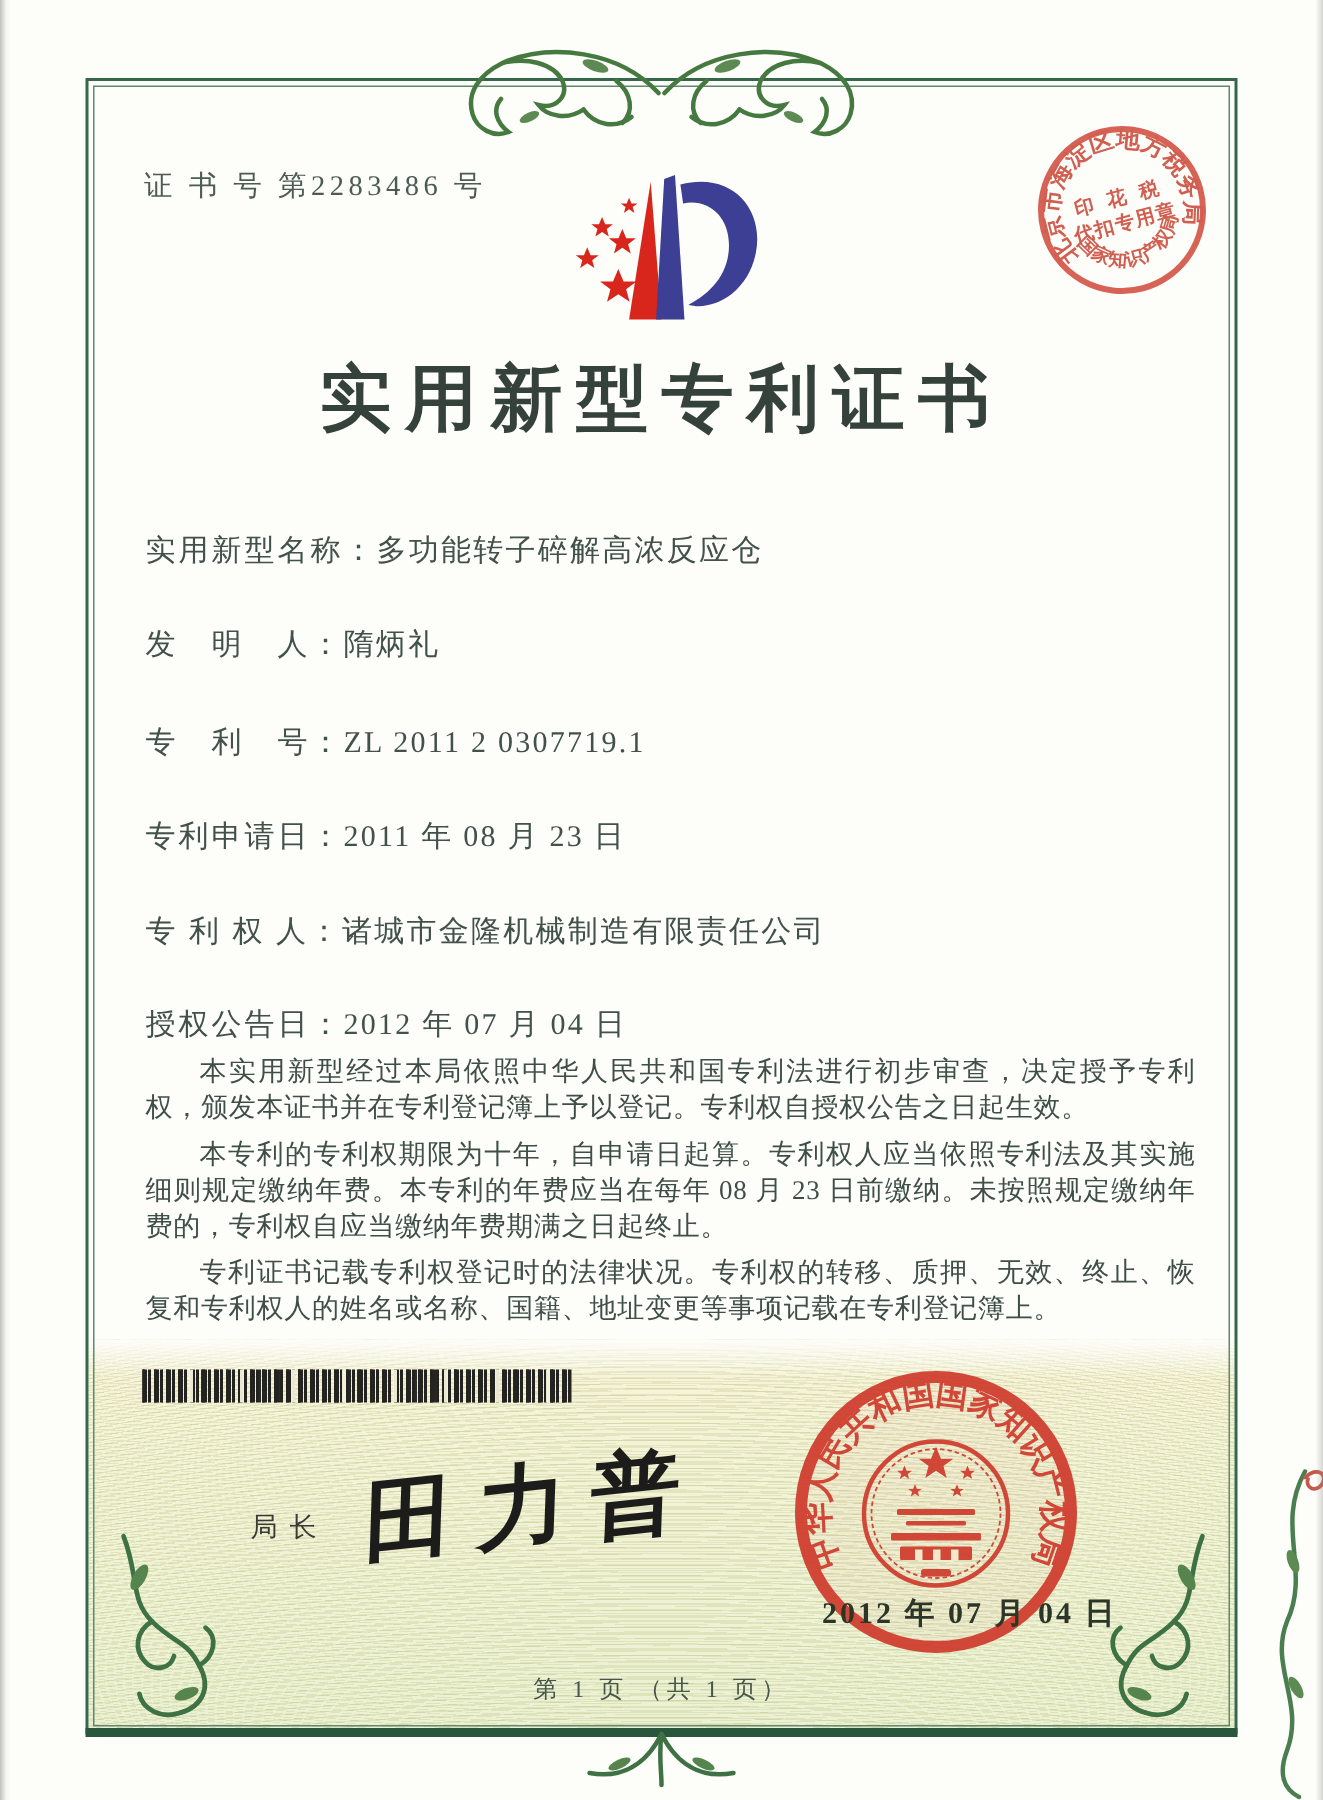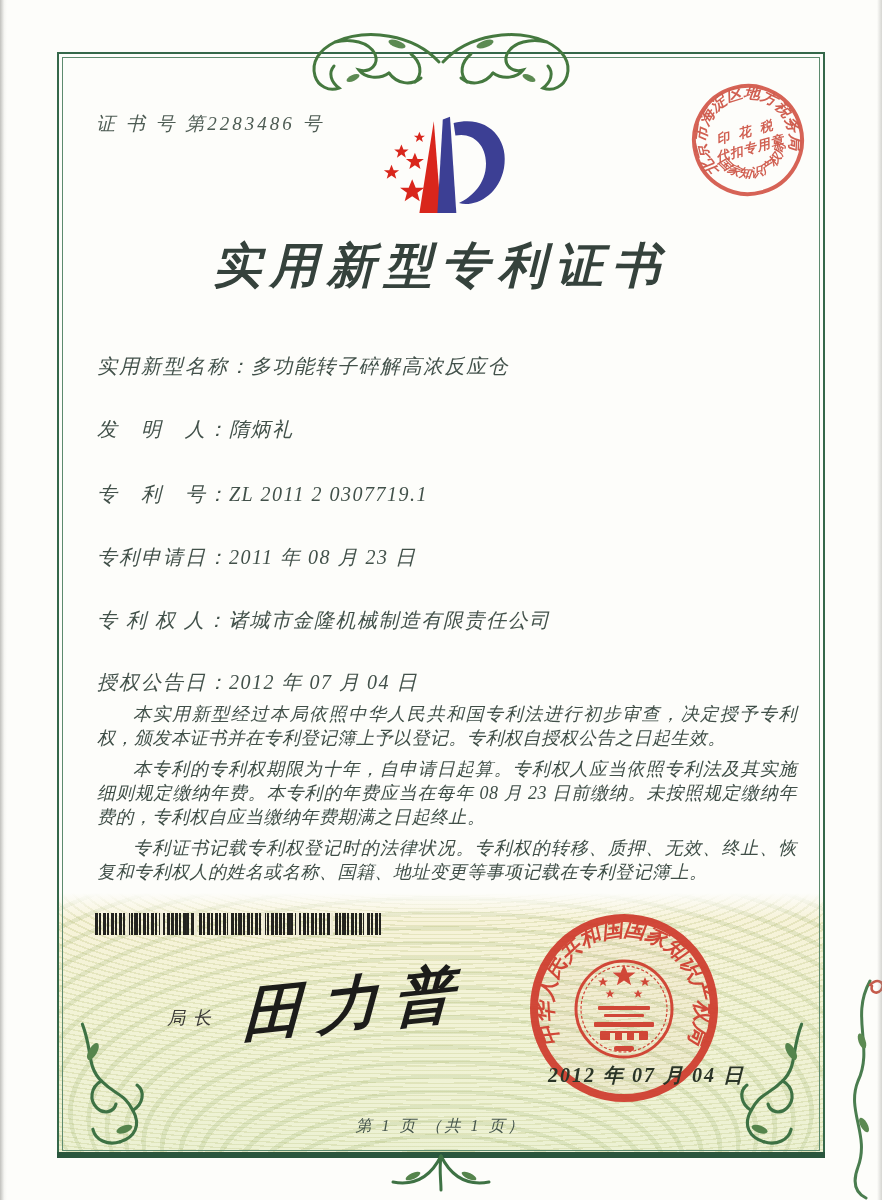--- a/index.html
+++ b/index.html
@@ -1,19 +1,18 @@
 <!DOCTYPE html>
 <html><head>
 <meta charset="utf-8">
 <style>
   html,body{margin:0;padding:0;background:#f4f4f0;}
   .page{
     position:relative;width:882px;height:1200px;background:#fdfdfa;overflow:hidden;
     font-family:"Liberation Serif","DejaVu Serif",serif;
-    font-style:italic;
   }
   .page::before{ 
     content:"";position:absolute;left:0;top:0;bottom:0;width:7px;z-index:7;
     background:linear-gradient(90deg,rgba(120,120,115,.45),rgba(200,200,195,.15) 60%,transparent);
   }
   .page::after{ 
     content:"";position:absolute;right:0;top:0;bottom:0;width:5px;z-index:7;
     background:linear-gradient(270deg,rgba(140,140,135,.35),transparent);
   }
   

